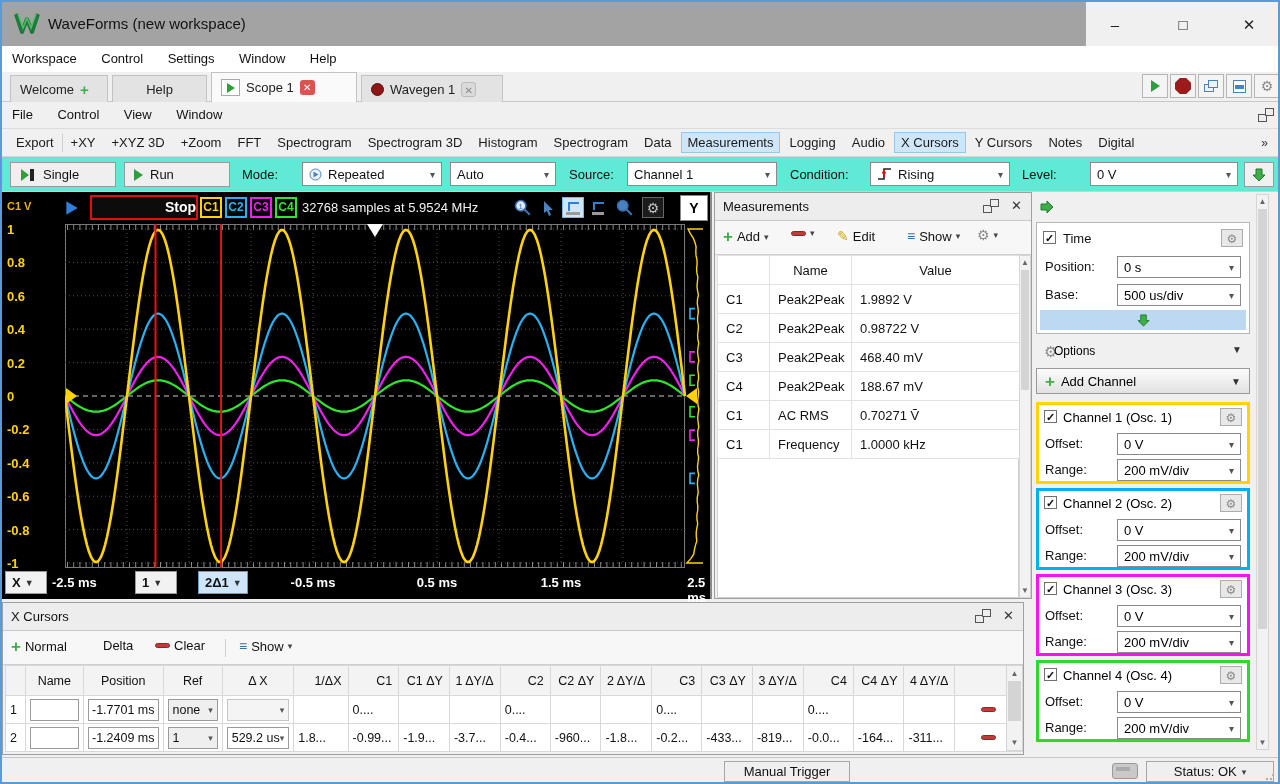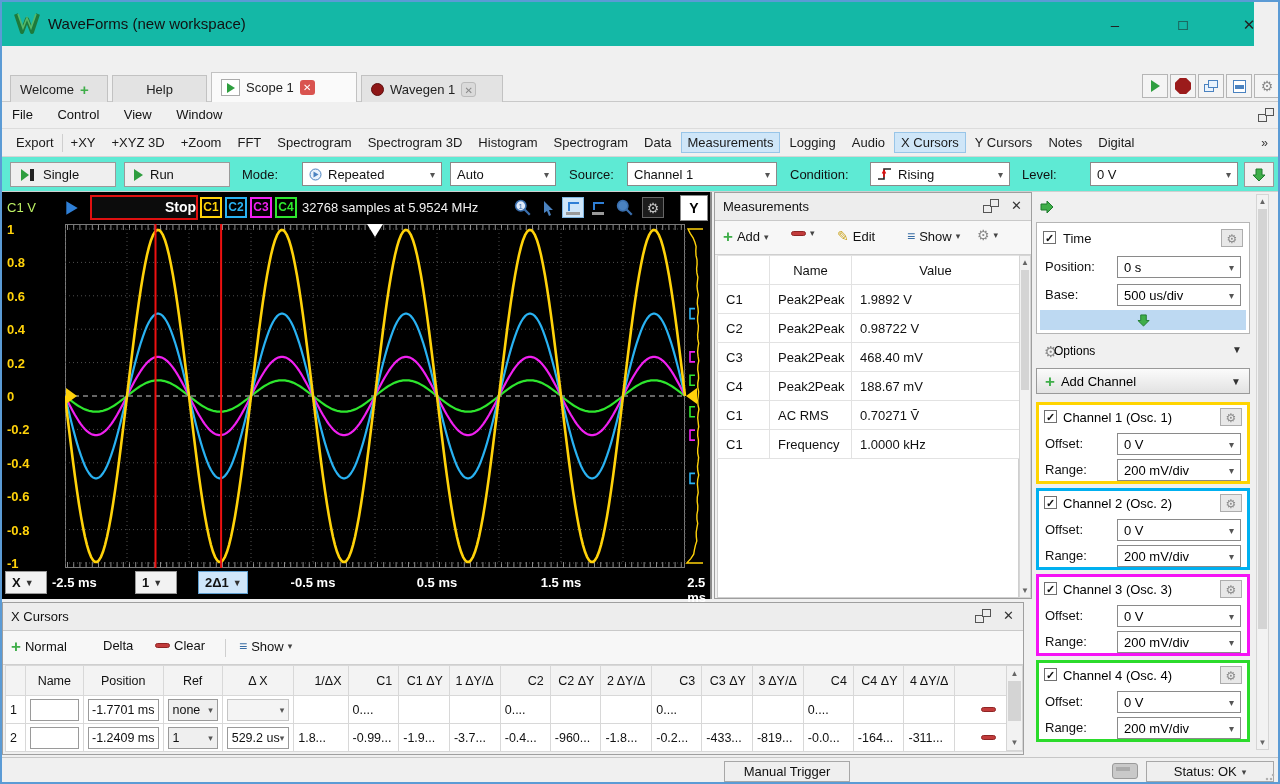--- a/index.html
+++ b/index.html
@@ -1,20 +1,20 @@
 <!DOCTYPE html>
 <html><head>
 <meta charset="utf-8">
 <style>
 *{margin:0;padding:0;box-sizing:border-box;font-family:"Liberation Sans",sans-serif}
 html,body{background:#888}
 #win{position:relative;width:1280px;height:784px;background:#f0f0f0;border:2px solid #5b9bd5;overflow:hidden}
 .abs{position:absolute}
 
-#titlebar{left:0;top:0;width:1252px;height:44px;background:#14b8a6}
+#titlebar{left:0;top:0;width:1084px;height:44px;background:#a3a3a3}
 #title-text{left:46px;top:13px;font-size:15px;color:#111}
 .wincap{top:8px;width:46px;height:30px;text-align:center;line-height:30px;font-size:15px;color:#222}
 
 .menu-item{display:inline-block;padding:0 10px;font-size:13px;color:#111;line-height:26px}
 #menubar{left:0;top:44px;width:1276px;height:26px;background:#fff}
 #menubar2{left:0;top:100px;width:1276px;height:27px;background:#f0f0f0;border-bottom:1px solid #dcdcdc}
 
 #tabrow{left:0;top:70px;width:1276px;height:30px;background:#f0f0f0;border-bottom:1px solid #c9c9c9}
 .tab{position:absolute;top:3px;height:27px;background:#e3e3e3;border:1px solid #c2c2c2;border-bottom:none;display:flex;align-items:center;gap:6px;padding:0 9px;font-size:13px;color:#222}
 .tab.active{top:0;height:30px;background:#fafafa;z-index:2}
@@ -47,21 +47,21 @@
 
 #scope{left:0;top:190px;width:710px;height:407px;background:#000;border-right:2px solid #8a8a8a}
 #scope-header{position:absolute;left:0;top:0;width:100%;height:32px;background:#000}
 #stop-btn{position:absolute;left:88px;top:3px;width:108px;height:25px;background:#0c0c0c;border:2px solid #e01010;color:#fff;font-weight:bold;font-size:14px;text-align:right;line-height:21px}
 .chbtn{position:absolute;top:5px;width:22px;height:21px;background:#000;border:2px solid #fff;font-weight:bold;font-size:12px;text-align:center;line-height:17px}
 #samples{position:absolute;left:300px;top:8px;color:#f2f2f2;font-size:13px}
 .hicon{position:absolute;top:5px;width:22px;height:21px;display:flex;align-items:center;justify-content:center}
 .hicon.selbg{background:#cfe6fa;border:1px solid #7fb5e0}
 .hicon.boxed{background:#1c1c1c;border:1px solid #666}
 #ybtn{position:absolute;left:678px;top:3px;width:28px;height:26px;background:#fff;border:1px solid #888;color:#000;font-weight:bold;font-size:14px;text-align:center;line-height:24px}
-#cl-unit{position:absolute;left:5px;top:8px;color:#bef264;font-size:13px;font-weight:normal}
+#cl-unit{position:absolute;left:5px;top:8px;color:#eab308;font-size:11px;font-weight:bold}
 .ytick{position:absolute;left:5px;transform:translateY(-50%);color:#ffd20a;font-size:13px;font-weight:bold}
 #plot-svg{position:absolute;left:63px;top:32px}
 #xaxis{position:absolute;left:0;top:376px;width:100%;height:31px;background:#000}
 .xtick{position:absolute;top:7px;color:#fff;font-size:13px;font-weight:bold}
 .axbtn{position:absolute;top:3px;height:23px;background:#f2f2f2;border:1px solid #9a9a9a;display:flex;align-items:center;gap:4px;padding:0 6px;font-size:13px;font-weight:bold;color:#111}
 .axbtn .car{font-size:9px;color:#333}
 .axbtn.hl{background:#cfe6fa;border-color:#5f9fd0}
 
 .panel{background:#f0f0f0;border:1px solid #9f9f9f}
 .ptitle{position:absolute;left:0;top:0;width:100%;height:28px;background:#ededed;border-bottom:1px solid #c9c9c9;font-size:13px;color:#111;line-height:28px;padding-left:8px}
@@ -130,20 +130,27 @@
     <svg class="abs" style="left:12px;top:10px" width="26" height="24" viewBox="0 0 26 24">
       <path d="M2 2 L8 20 L13 7 L18 20 L24 2" fill="none" stroke="#1d7a3c" stroke-width="4" stroke-linejoin="round"></path>
       <path d="M4 2 L9 16 L13 6 L17 16 L22 2" fill="none" stroke="#55b96a" stroke-width="1.6"></path>
     </svg>
     <span class="abs" id="title-text">WaveForms (new workspace)</span>
     <span class="abs wincap" style="left:1090px">–</span>
     <span class="abs wincap" style="left:1158px">□</span>
     <span class="abs wincap" style="left:1224px">✕</span>
   </div>
 
+  <div class="abs" id="menubar">
+    <span class="menu-item">Workspace</span>
+    <span class="menu-item">Control</span>
+    <span class="menu-item">Settings</span>
+    <span class="menu-item">Window</span>
+    <span class="menu-item">Help</span>
+  </div>
 
   <div class="abs" id="tabrow">
     <div class="tab" style="left:8px;width:98px">
       <span>Welcome</span>
       <span class="plus" style="font-size:15px">+</span>
     </div>
     <div class="tab" style="left:110px;width:95px;justify-content:center">
       <span>Help</span>
     </div>
     <div class="tab active" style="left:209px;width:146px">

